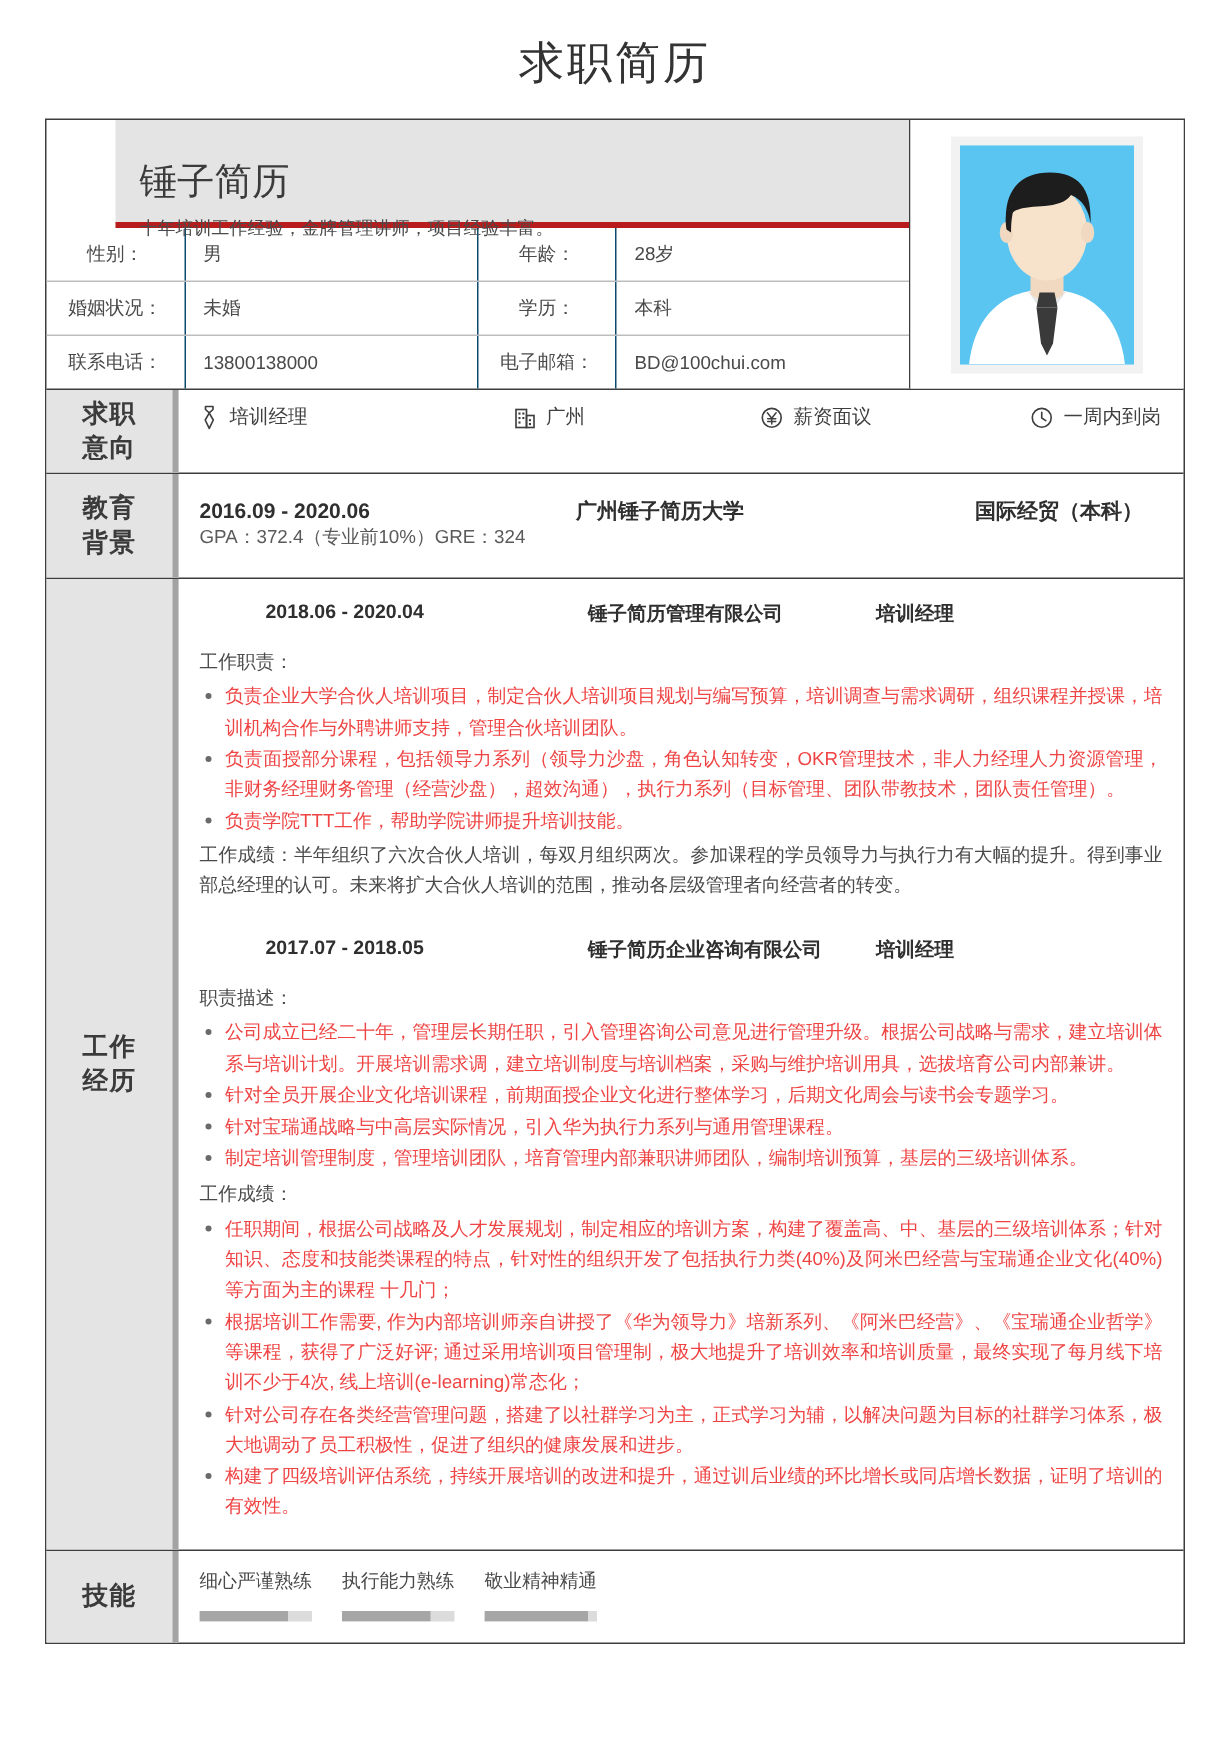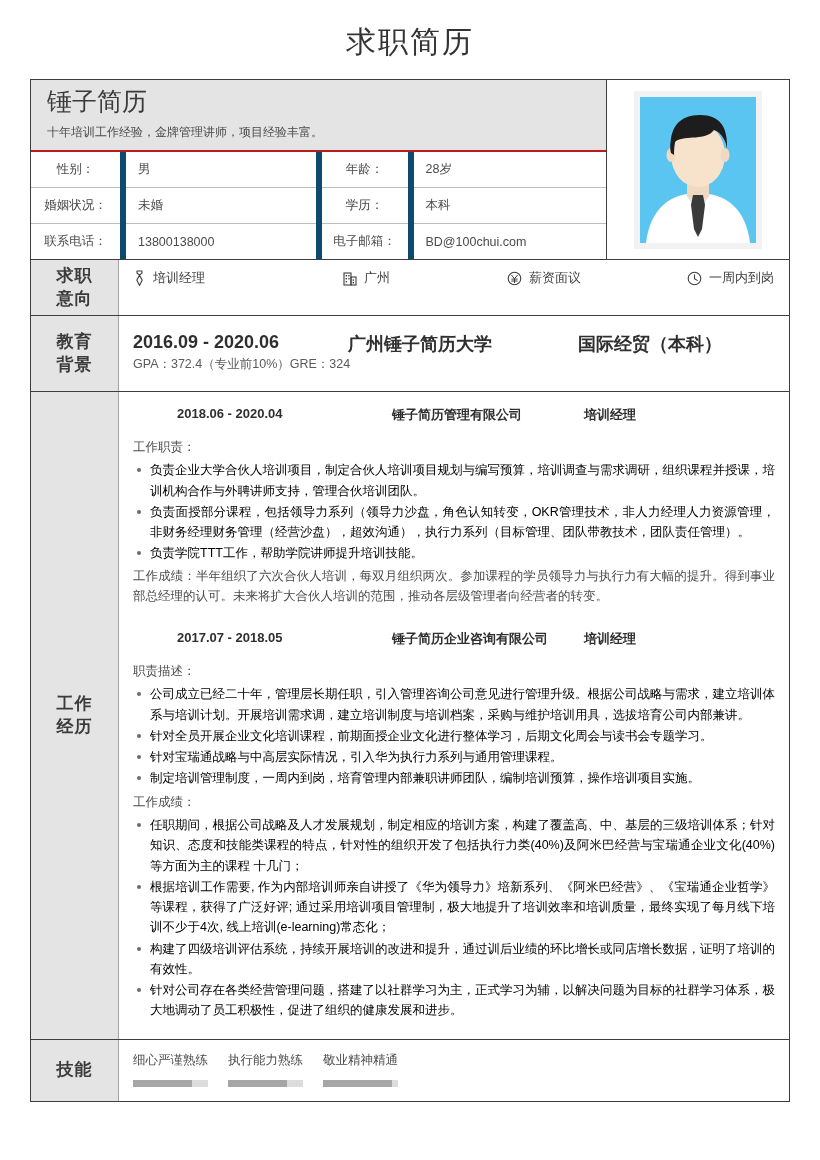--- a/index.html
+++ b/index.html
@@ -41,44 +41,45 @@
     display: flex;
     align-items: stretch;
   }
   .top-left {
     flex: 1 1 auto;
     border-right: 1px solid #3d3d3d;
     min-width: 0;
   }
   .name-box {
     background: #e4e4e4;
-    padding: 8px 16px 12px 16px;
-    border-bottom: 2px solid #b91c1c;
+    padding: 28px 16px 12px 16px;
+    border-bottom: 4px solid #b91c1c;
     height: 72px;
     box-sizing: border-box;
+    margin-left: 46px;
   }
   .name {
     font-size: 25px;
     color: #3b3b3b;
     font-weight: 400;
     line-height: 1.1;
   }
   .tagline {
     font-size: 12px;
     color: #4a4a4a;
     margin-top: 9px;
     line-height: 1.2;
   }
   .info-table {
     width: 100%;
     border-collapse: collapse;
     table-layout: fixed;
   }
   .info-table td {
-    border-right: 6px solid #0c4a6e;
+    border-right: 1px solid #0c4a6e;
     border-bottom: 1px solid #bdbdbd;
     padding: 9px 10px;
     font-size: 12.5px;
     color: #4a4a4a;
     height: 21px;
     vertical-align: middle;
     box-sizing: border-box;
   }
   .info-table tr:last-child td { border-bottom: none; }
   .info-table td.lbl {
@@ -113,21 +114,21 @@
   
   .section {
     display: flex;
     align-items: stretch;
     border-top: 1px solid #3d3d3d;
   }
   .sec-label {
     flex: 0 0 88px;
     width: 88px;
     background: #e4e4e4;
-    border-right: 1px solid #a3a3a3;
+    border-right: 4px solid #a3a3a3;
     display: flex;
     flex-direction: column;
     align-items: center;
     justify-content: center;
     font-size: 17px;
     font-weight: bold;
     color: #3b3b3b;
     line-height: 1.38;
     letter-spacing: 1px;
     padding: 4px 0;
@@ -153,24 +154,25 @@
     gap: 7px;
     white-space: nowrap;
   }
   .intent-item.i0 { width: 210px; }
   .intent-item.i1 { width: 164px; }
   .intent-item.i2 { width: 180px; }
   .ico { display: inline-flex; align-items: center; justify-content: center; }
   
   .edu-line {
     display: flex;
-    font-size: 18px;
+    font-size: 14px;
     font-weight: bold;
     color: #2f2f2f;
     padding-top: 2px;
+    gap: 36px;
   }
   .edu-date { width: 215px; }
   .edu-school { width: 230px; }
   .edu-major { flex: 1; }
   .edu-sub {
     font-size: 12.5px;
     color: #5a5a5a;
     font-weight: normal;
     padding-bottom: 4px;
   }
@@ -195,21 +197,21 @@
   }
   ul.bullets {
     margin: 0 0 2px 0;
     padding: 0;
     list-style: none;
   }
   ul.bullets li {
     position: relative;
     padding-left: 17px;
     font-size: 12.5px;
-    color: #000000;
+    color: #ef4444;
     line-height: 1.62;
     margin-bottom: 1px;
     text-align: justify;
   }
   ul.bullets li:before {
     content: "";
     position: absolute;
     left: 4px;
     top: 8px;
     width: 4px;
@@ -427,28 +429,28 @@
           <div class="job-head">
             <span class="job-date">2017.07 - 2018.05</span>
             <span class="job-company">锤子简历企业咨询有限公司</span>
             <span class="job-title">培训经理</span>
           </div>
           <div class="sub-head">职责描述：</div>
           <ul class="bullets">
             <li>公司成立已经二十年，管理层长期任职，引入管理咨询公司意见进行管理升级。根据公司战略与需求，建立培训体系与培训计划。开展培训需求调，建立培训制度与培训档案，采购与维护培训用具，选拔培育公司内部兼讲。</li>
             <li>针对全员开展企业文化培训课程，前期面授企业文化进行整体学习，后期文化周会与读书会专题学习。</li>
             <li>针对宝瑞通战略与中高层实际情况，引入华为执行力系列与通用管理课程。</li>
-            <li>制定培训管理制度，一周内到岗，培育管理内部兼职讲师团队，编制培训预算，操作培训项目实施。</li>
+            <li>制定培训管理制度，管理培训团队，培育管理内部兼职讲师团队，编制培训预算，基层的三级培训体系。</li>
           </ul>
           <div class="sub-head">工作成绩：</div>
           <ul class="bullets">
             <li>任职期间，根据公司战略及人才发展规划，制定相应的培训方案，构建了覆盖高、中、基层的三级培训体系；针对知识、态度和技能类课程的特点，针对性的组织开发了包括执行力类(40%)及阿米巴经营与宝瑞通企业文化(40%)等方面为主的课程 十几门；</li>
             <li>根据培训工作需要, 作为内部培训师亲自讲授了《华为领导力》培新系列、《阿米巴经营》、《宝瑞通企业哲学》等课程，获得了广泛好评; 通过采用培训项目管理制，极大地提升了培训效率和培训质量，最终实现了每月线下培训不少于4次, 线上培训(e-learning)常态化；</li>
+            <li>针对公司存在各类经营管理问题，搭建了以社群学习为主，正式学习为辅，以解决问题为目标的社群学习体系，极大地调动了员工积极性，促进了组织的健康发展和进步。</li>
             <li>构建了四级培训评估系统，持续开展培训的改进和提升，通过训后业绩的环比增长或同店增长数据，证明了培训的有效性。</li>
-            <li>针对公司存在各类经营管理问题，搭建了以社群学习为主，正式学习为辅，以解决问题为目标的社群学习体系，极大地调动了员工积极性，促进了组织的健康发展和进步。</li>
           </ul>
         </div>
 
       </div>
     </div>
 
     <div class="section">
       <div class="sec-label">
         <span>技能</span>
       </div>

